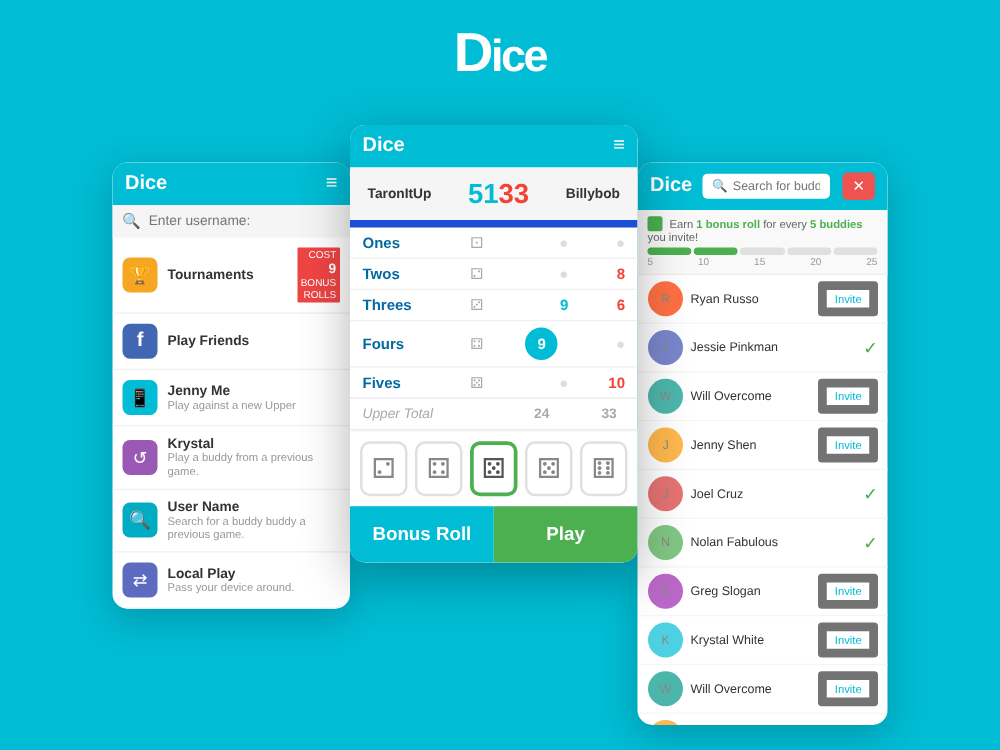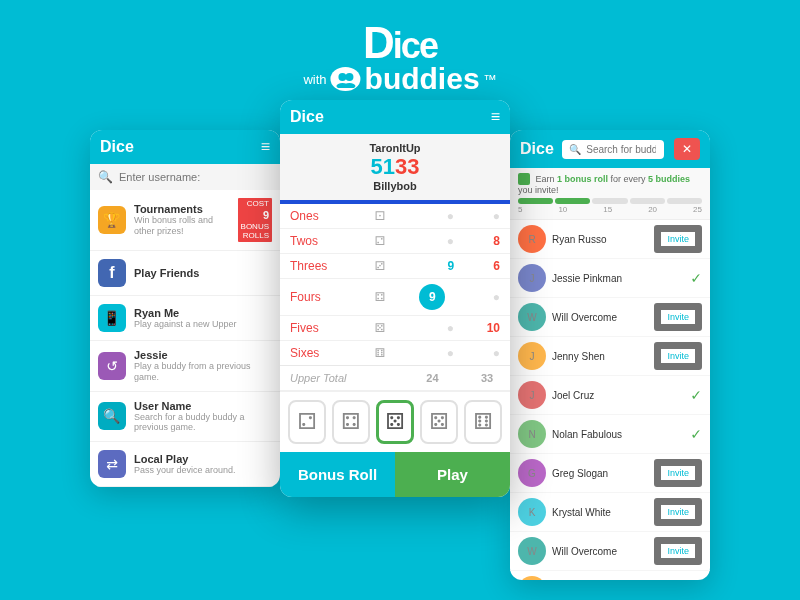--- a/index.html
+++ b/index.html
@@ -143,32 +143,31 @@
       display: flex;
       align-items: center;
       justify-content: space-between;
     }
     .score-row {
       background: #f5f5f5;
       display: flex;
       align-items: center;
       justify-content: space-between;
       padding: 8px 14px;
-      border-bottom: 4px solid #1d4ed8;
-      flex-direction: column;
+      border-bottom: 6px solid #1d4ed8;
     }
     .player-name { font-size: 11px; color: #333; font-weight: 600; }
     .score-nums { display: flex; gap: 0; align-items: center; text-align: right; }
     .score-p1 { font-size: 22px; font-weight: 900; color: #00bcd4; }
     .score-p2 { font-size: 22px; font-weight: 900; color: #f44336; }
 
     .dice-table { width: 100%; border-collapse: collapse; }
     .dice-table td { padding: 5px 10px; font-size: 12px; }
     .dice-table tr { border-bottom: 1px solid #f0f0f0; }
-    .cat-name { color: #ef4444; font-weight: 400; font-size: 12px; }
+    .cat-name { color: #0369a1; font-weight: 700; font-size: 12px; }
     .dice-dots { color: #aaa; font-size: 14px; text-align: center; }
     .score-val-teal { color: #00bcd4; font-weight: 700; font-size: 14px; text-align: right; }
     .score-val-red { color: #f44336; font-weight: 700; font-size: 14px; text-align: right; }
     .score-val-gray { color: #ddd; font-size: 14px; text-align: right; }
     .score-circle {
       width: 26px;
       height: 26px;
       border-radius: 50%;
       background: #00bcd4;
       color: white;
@@ -376,77 +375,63 @@
   </style>
 </head>
 <body>
 
 <div class="logo-area">
   <div class="logo-row">
     <span style="color:white; font-size:44px; font-weight:900; letter-spacing:-2px;">
       D<span style="font-size:36px">ice</span>
     </span>
   </div>
-  <div class="logo-row" style="margin-top:-6px;">
-    <span style="color:white; font-size:13px; font-weight:400;">with</span>
-    <div class="logo-icon" style="background:white; border-radius:50%; width:30px; height:24px; display:flex; align-items:center; justify-content:center;">
-      <svg width="22" height="18" viewBox="0 0 22 18">
-        <circle cx="8" cy="7" r="4" fill="#00bcd4"></circle>
-        <circle cx="15" cy="7" r="4" fill="#00bcd4"></circle>
-        <ellipse cx="8" cy="16" rx="6" ry="3" fill="#00bcd4"></ellipse>
-        <ellipse cx="15" cy="16" rx="6" ry="3" fill="#00bcd4"></ellipse>
-      </svg>
-    </div>
-    <span style="color:white; font-size:30px; font-weight:900;">buddies</span>
-    <span style="color:white; font-size:13px; vertical-align:super;">™</span>
-  </div>
 </div>
 
 <div class="panels">
 
   <div class="left-panel">
     <div class="left-panel-header">
       <span class="panel-logo-small">Dice</span>
       <span class="hamburger">≡</span>
     </div>
     <div class="search-bar">
       <span class="search-icon-sm">🔍</span>
       <input type="text" placeholder="Enter username:" style="">
     </div>
 
     <div class="menu-item">
       <div class="menu-icon icon-yellow">🏆</div>
       <div class="menu-text">
         <div class="menu-title">Tournaments</div>
-        <div class="menu-desc">Win bonus rolls and other prizes!</div>
       </div>
       <div class="cost-badge">
         <div>COST</div>
         <div style="font-size:11px; font-weight:900;">9</div>
         <div>BONUS</div>
         <div>ROLLS</div>
       </div>
     </div>
     <div class="menu-item">
       <div class="menu-icon icon-blue" style="font-weight:900; font-size:16px;">f</div>
       <div class="menu-text">
         <div class="menu-title">Play Friends</div>
       </div>
     </div>
     <div class="menu-item">
       <div class="menu-icon icon-teal">📱</div>
       <div class="menu-text">
-        <div class="menu-title">Ryan Me</div>
+        <div class="menu-title">Jenny Me</div>
         <div class="menu-desc">Play against a new Upper</div>
       </div>
     </div>
     <div class="menu-item">
       <div class="menu-icon icon-purple">↺</div>
       <div class="menu-text">
-        <div class="menu-title">Jessie</div>
+        <div class="menu-title">Krystal</div>
         <div class="menu-desc">Play a buddy from a previous game.</div>
       </div>
     </div>
     <div class="menu-item">
       <div class="menu-icon icon-teal2">🔍</div>
       <div class="menu-text">
         <div class="menu-title">User Name</div>
         <div class="menu-desc">Search for a buddy buddy a previous game.</div>
       </div>
     </div>
@@ -498,26 +483,20 @@
         <td class="dice-dots">⚃</td>
         <td style="text-align:center;"><span class="score-circle">9</span></td>
         <td class="score-val-gray">●</td>
       </tr>
       <tr>
         <td class="cat-name">Fives</td>
         <td class="dice-dots">⚄</td>
         <td class="score-val-gray">●</td>
         <td class="score-val-red">10</td>
       </tr>
-      <tr>
-        <td class="cat-name">Sixes</td>
-        <td class="dice-dots">⚅</td>
-        <td class="score-val-gray">●</td>
-        <td class="score-val-gray">●</td>
-      </tr>
       <tr class="upper-total-row">
         <td colspan="2" style="color:#aaa; font-style:italic; font-size:11px;">Upper Total</td>
         <td class="upper-total-val upper-total-teal" style="text-align:center;">24</td>
         <td class="upper-total-val upper-total-red" style="text-align:center;">33</td>
       </tr>
     </tbody>
       </table>
 
     <div class="dice-select-row">
       <div class="die-option active-die">⚁</div>

